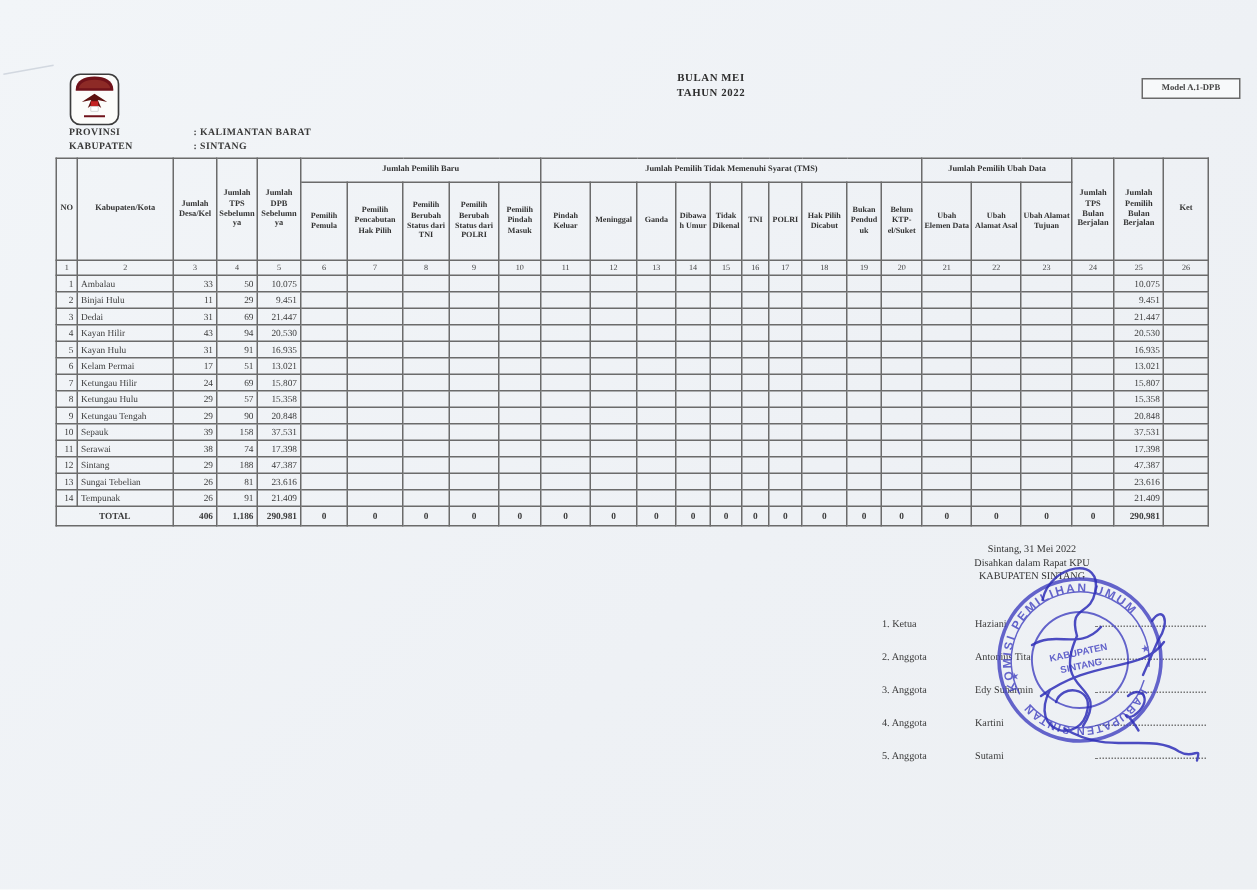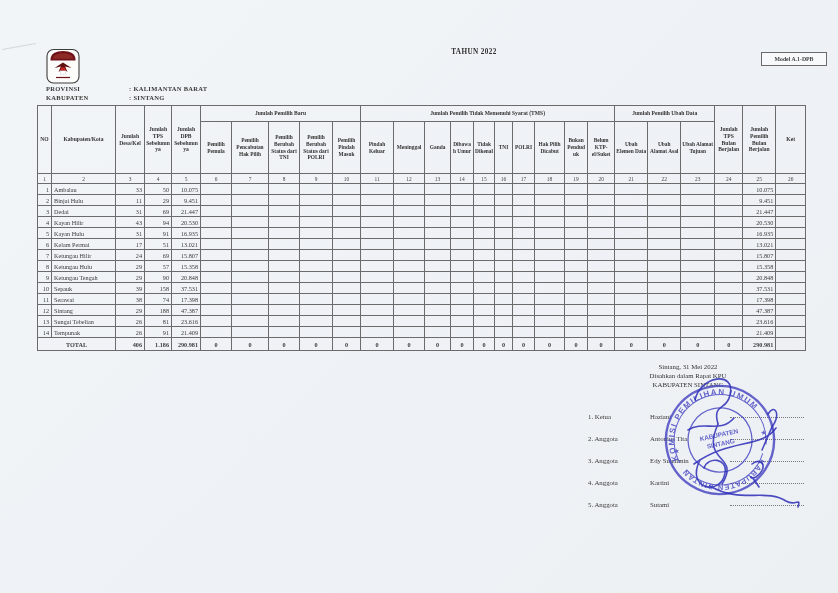--- a/index.html
+++ b/index.html
@@ -71,20 +71,21 @@
     <span class="lbl">PROVINSI</span>
     <span>: KALIMANTAN BARAT</span>
   </div>
   <div class="prov-row">
     <span class="lbl">KABUPATEN</span>
     <span>: SINTANG</span>
   </div>
 </div>
 
 <div class="title-block">
+  <div>BULAN MEI</div>
   <div>TAHUN 2022</div>
 </div>
 
 <div class="model-badge">Model A.1-DPB</div>
 
 <div class="table-wrap">
   <table>
     <colgroup>
       <col style="width:14px">
         <col style="width:64px">

